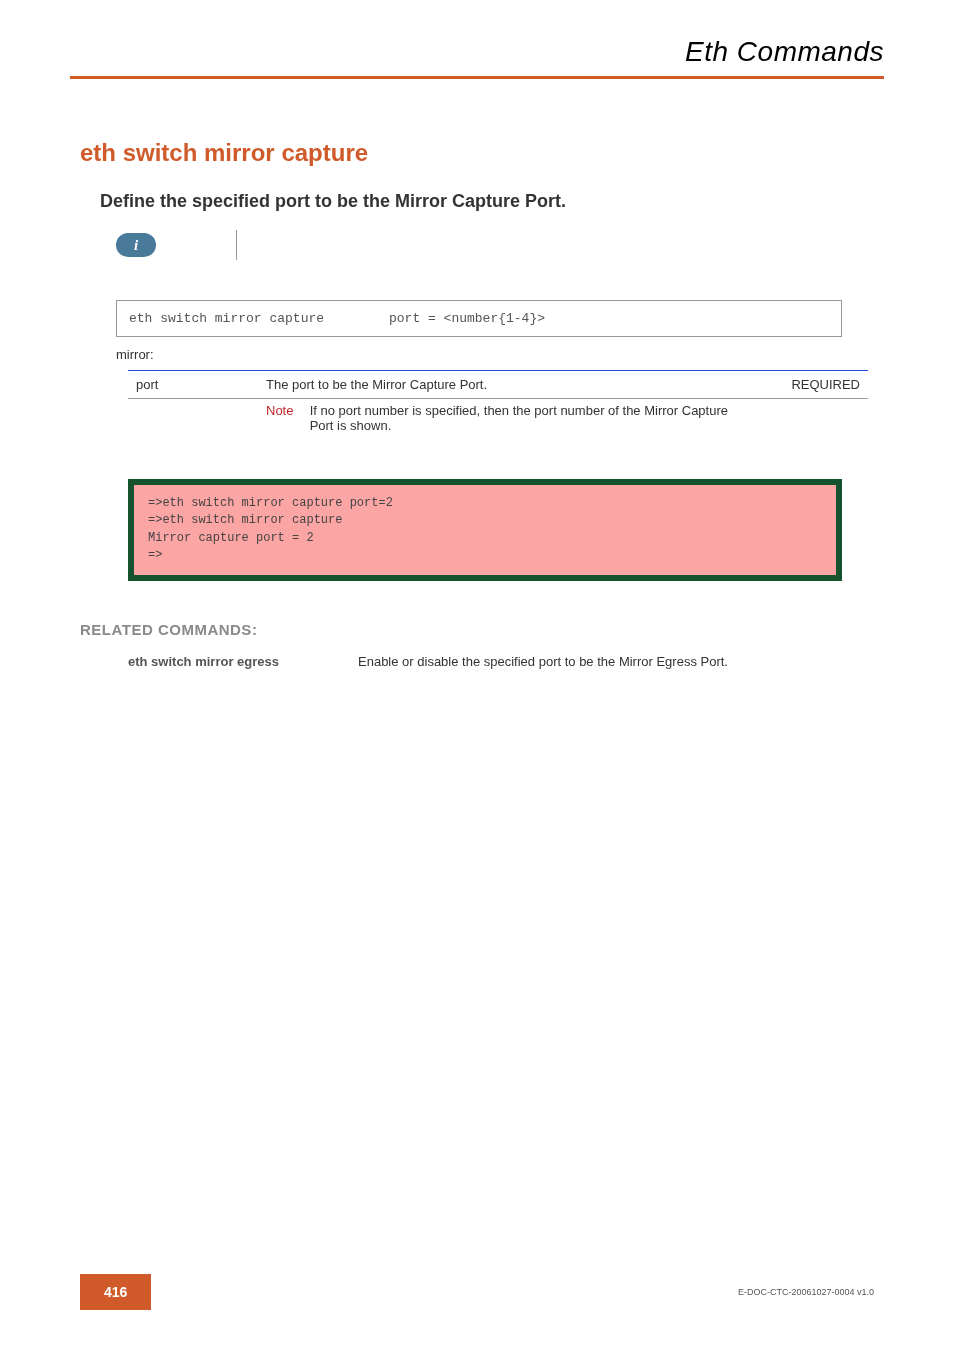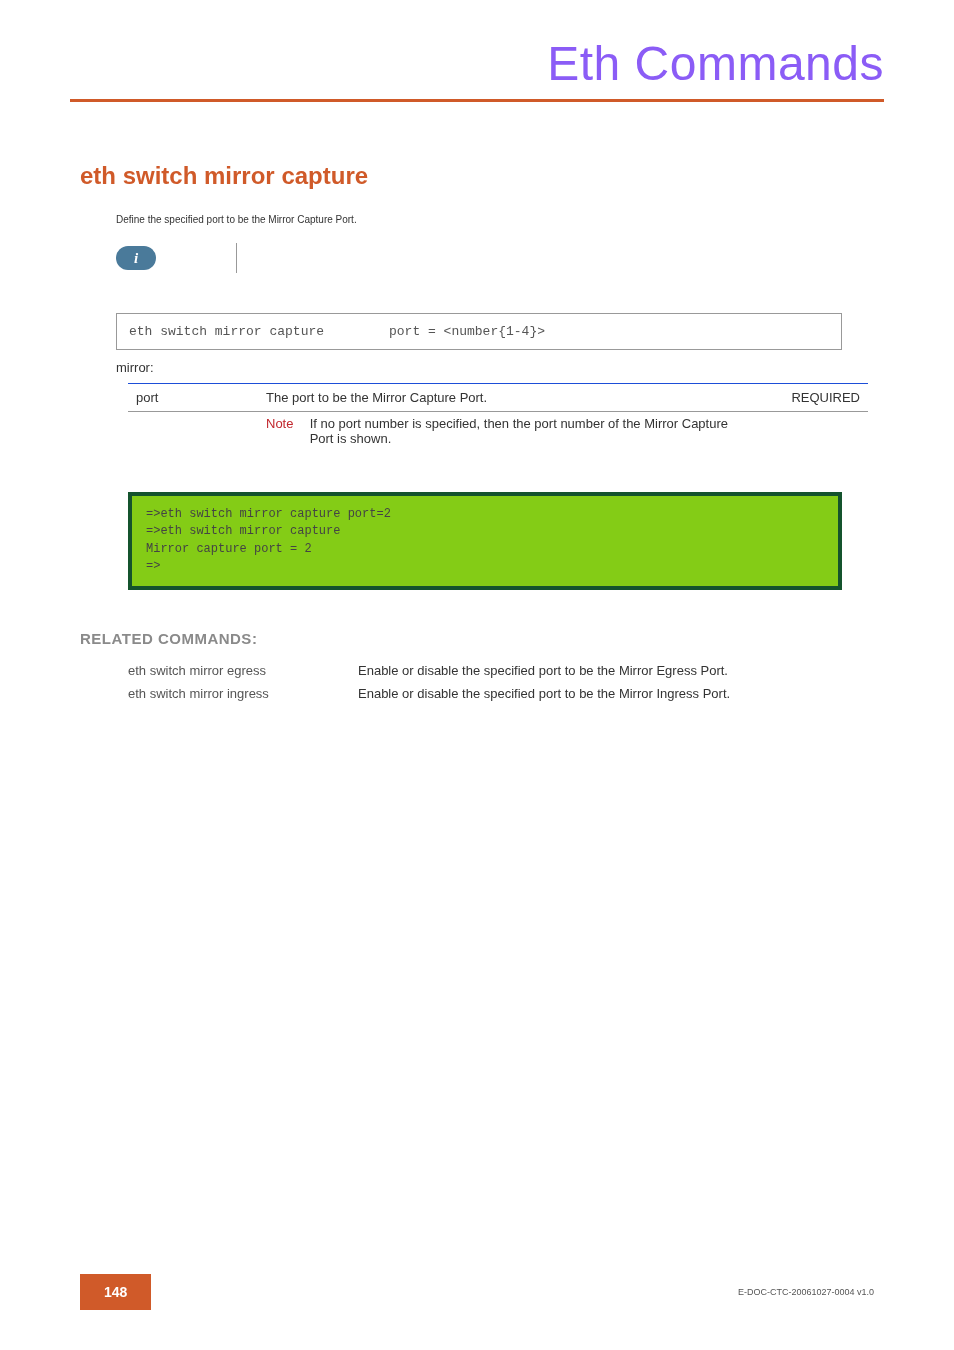--- a/index.html
+++ b/index.html
@@ -9,43 +9,45 @@
     background: #ffffff;
     font-family: Arial, Helvetica, sans-serif;
     color: #333;
     position: relative;
   }
   .page-head {
     padding: 36px 70px 10px 70px;
     text-align: right;
   }
   .page-head-title {
-    font-size: 48px;
+    font-size: 28px;
     font-weight: 300;
-    color: #8b5cf6;
+    color: #000000;
     letter-spacing: 0.5px;
+    font-style: italic;
   }
   .page-head-rule {
     border: none;
     border-top: 3px solid #d05a29;
     margin-top: 8px;
   }
   .content {
     padding: 50px 112px 0 80px;
   }
   .cmd-title {
     font-size: 24px;
     font-weight: bold;
     color: #d05a29;
     margin-bottom: 24px;
   }
   .intro-text {
-    font-size: 10px;
-    margin-left: 36px;
+    font-size: 18px;
+    margin-left: 20px;
     margin-bottom: 18px;
+    font-weight: bold;
   }
   .info-row {
     display: flex;
     align-items: center;
     margin-left: 36px;
     margin-bottom: 40px;
   }
   .info-icon {
     width: 40px;
     height: 24px;
@@ -113,38 +115,38 @@
   .col-name { width: 130px; }
   .col-req { width: 90px; text-align: right; }
   .note-word {
     color: #c1272d;
     font-weight: normal;
     display: inline-block;
     width: 40px;
   }
   .note-text { display: inline-block; vertical-align: top; width: 420px; }
   .example-box {
-    border: 4px solid #14532d;
-    background: #84cc16;
+    border: 6px solid #14532d;
+    background: #fca5a5;
     margin-left: 48px;
     padding: 10px 14px;
     font-family: "Courier New", monospace;
     font-size: 12px;
     color: #444;
     white-space: pre;
     line-height: 1.45;
     margin-bottom: 40px;
   }
   .related-table {
     margin-left: 48px;
     font-size: 13px;
     border-collapse: collapse;
   }
   .related-table td { padding: 4px 8px 4px 0; }
-  .rel-cmd { width: 230px; color: #555; }
+  .rel-cmd { width: 230px; color: #555; font-weight: bold; }
   .footer {
     position: absolute;
     bottom: 40px;
     left: 0;
     width: 100%;
     display: flex;
     align-items: center;
     padding: 0 80px;
   }
   .page-num-box {
@@ -207,25 +209,21 @@
 Mirror capture port = 2
 =&gt;</div>
 
   <div class="section-label">RELATED COMMANDS:</div>
   <table class="related-table">
     <tbody>
         <tr>
       <td class="rel-cmd">eth switch mirror egress</td>
       <td>Enable or disable the specified port to be the Mirror Egress Port.</td>
     </tr>
-    <tr>
-      <td class="rel-cmd">eth switch mirror ingress</td>
-      <td>Enable or disable the specified port to be the Mirror Ingress Port.</td>
-    </tr>
   </tbody>
     </table>
 
 </div>
 
 <div class="footer">
-  <div class="page-num-box">148</div>
+  <div class="page-num-box">416</div>
   <div class="doc-id">E-DOC-CTC-20061027-0004 v1.0</div>
 </div>
 
 </body></html>

